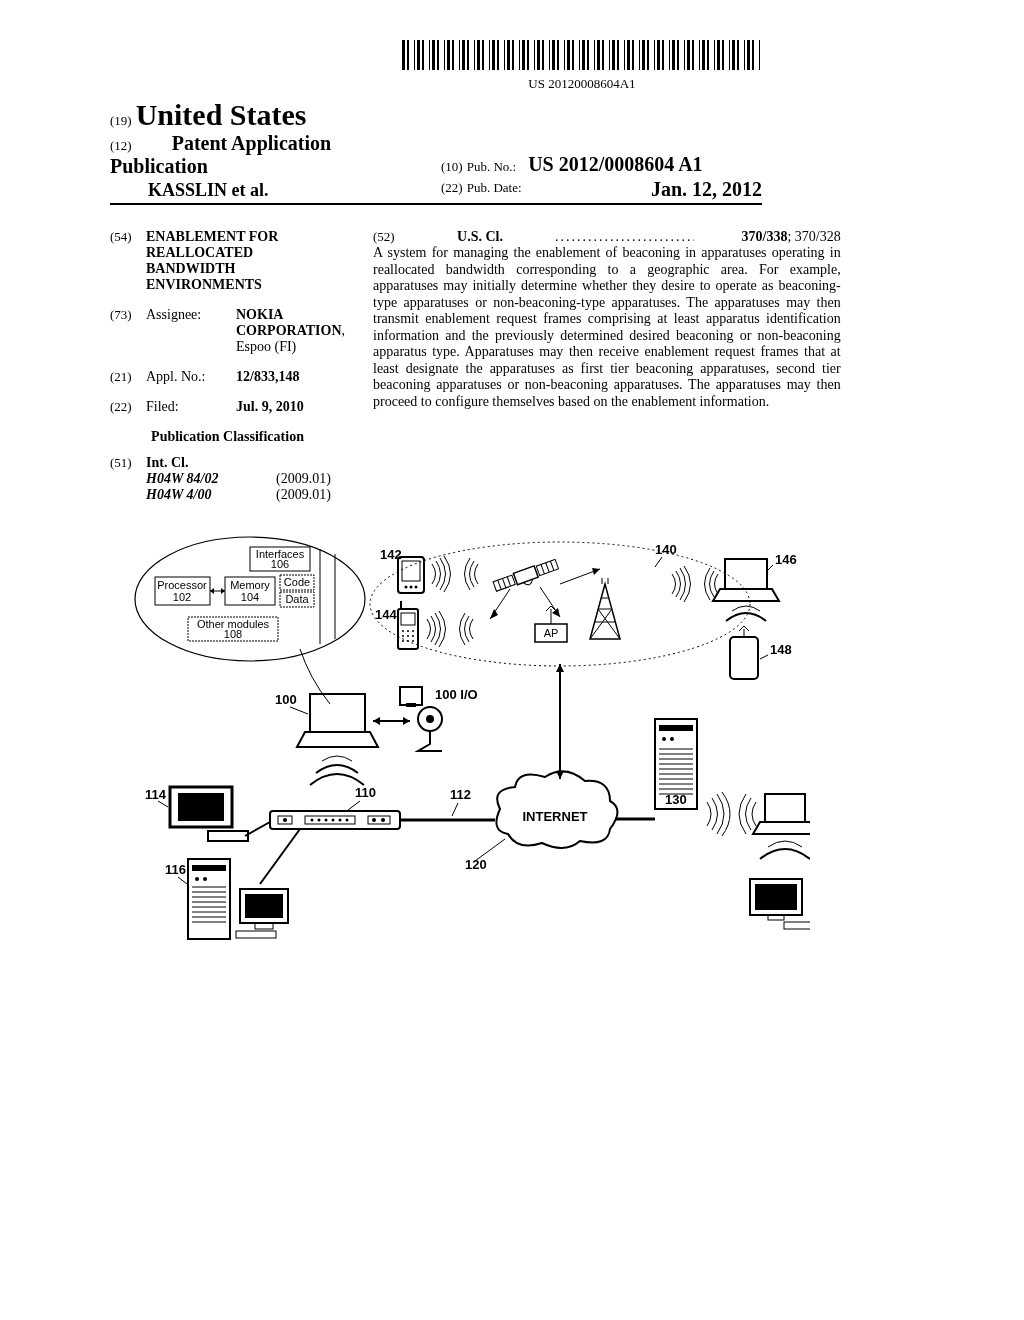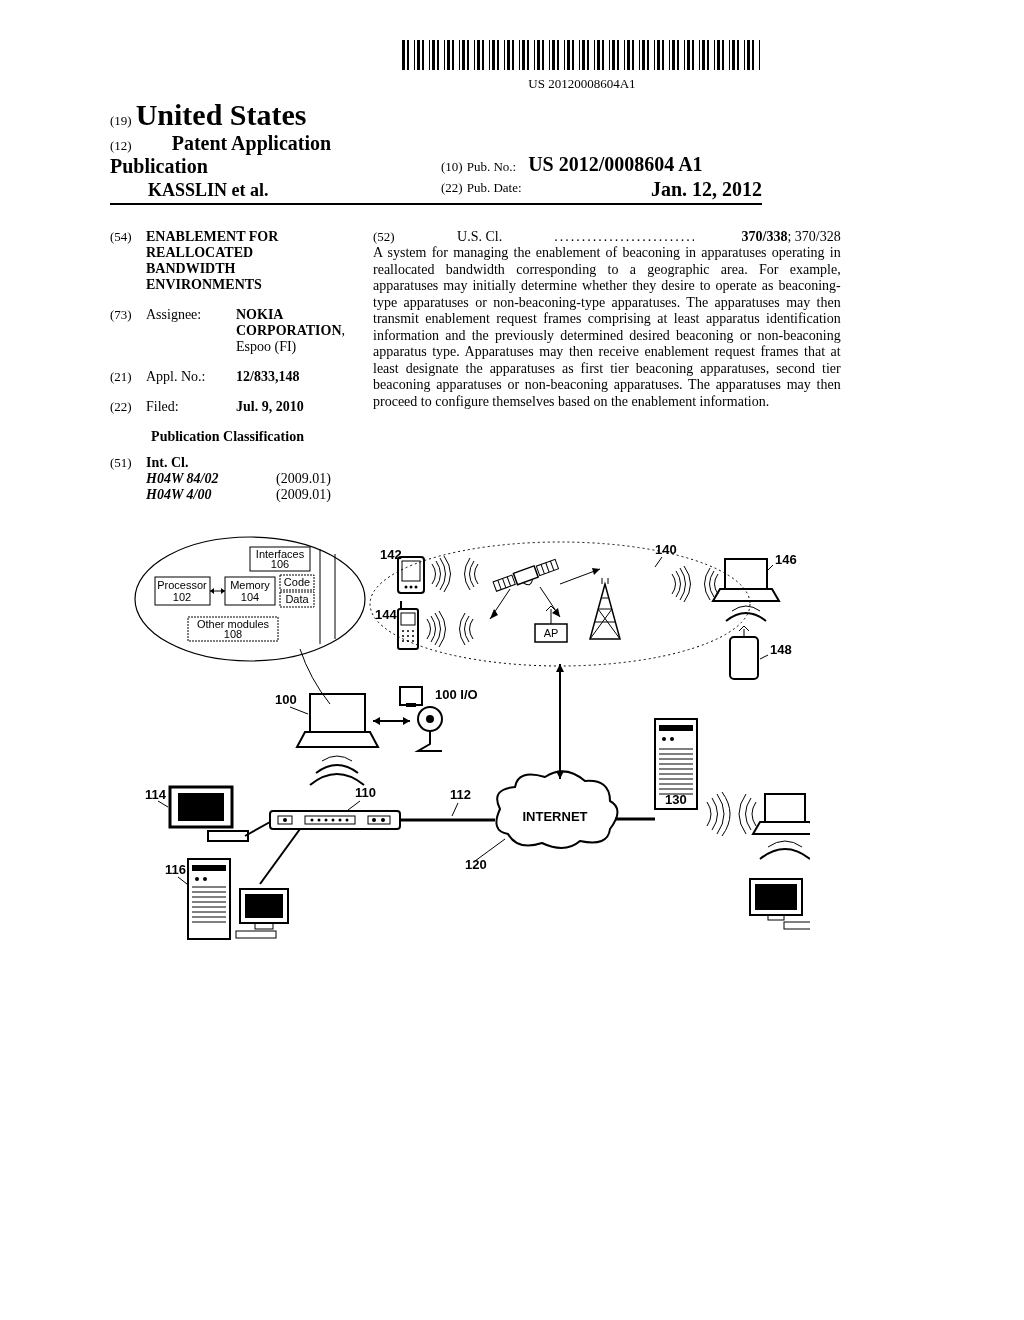--- a/index.html
+++ b/index.html
@@ -156,21 +156,21 @@
       </div>
       <div class="intcl-row">
         <span class="intcl-code">H04W 4/00</span>
         <span class="intcl-date">(2009.01)</span>
       </div>
     </div>
 
     <div class="col col-right">
       <div class="uscl-row">
         <div class="biblio-code">(52)</div>
-        <div style="font-weight:normal; padding-right:4px;">U.S. Cl.</div>
+        <div style="font-weight:bold; padding-right:4px;">U.S. Cl.</div>
         <div class="uscl-dots">......................................</div>
         <div>
           <span class="uscl-val">370/338</span><span>; 370/328</span>
         </div>
       </div>
 
       <div class="abstract-body">A system for managing the enablement of beaconing in apparatuses operating in reallocated bandwidth corresponding to a geographic area. For example, apparatuses may initially determine whether they desire to operate as beaconing-type apparatuses or non-beaconing-type apparatuses. The apparatuses may then transmit enablement request frames comprising at least apparatus identification information and the previously determined desired beaconing or non-beaconing apparatus type. Apparatuses may then receive enablement request frames that at least designate the apparatuses as first tier beaconing apparatuses, second tier beaconing apparatuses or non-beaconing apparatuses. The apparatuses may then proceed to configure themselves based on the enablement information.</div>
     </div>
   </div>
 

